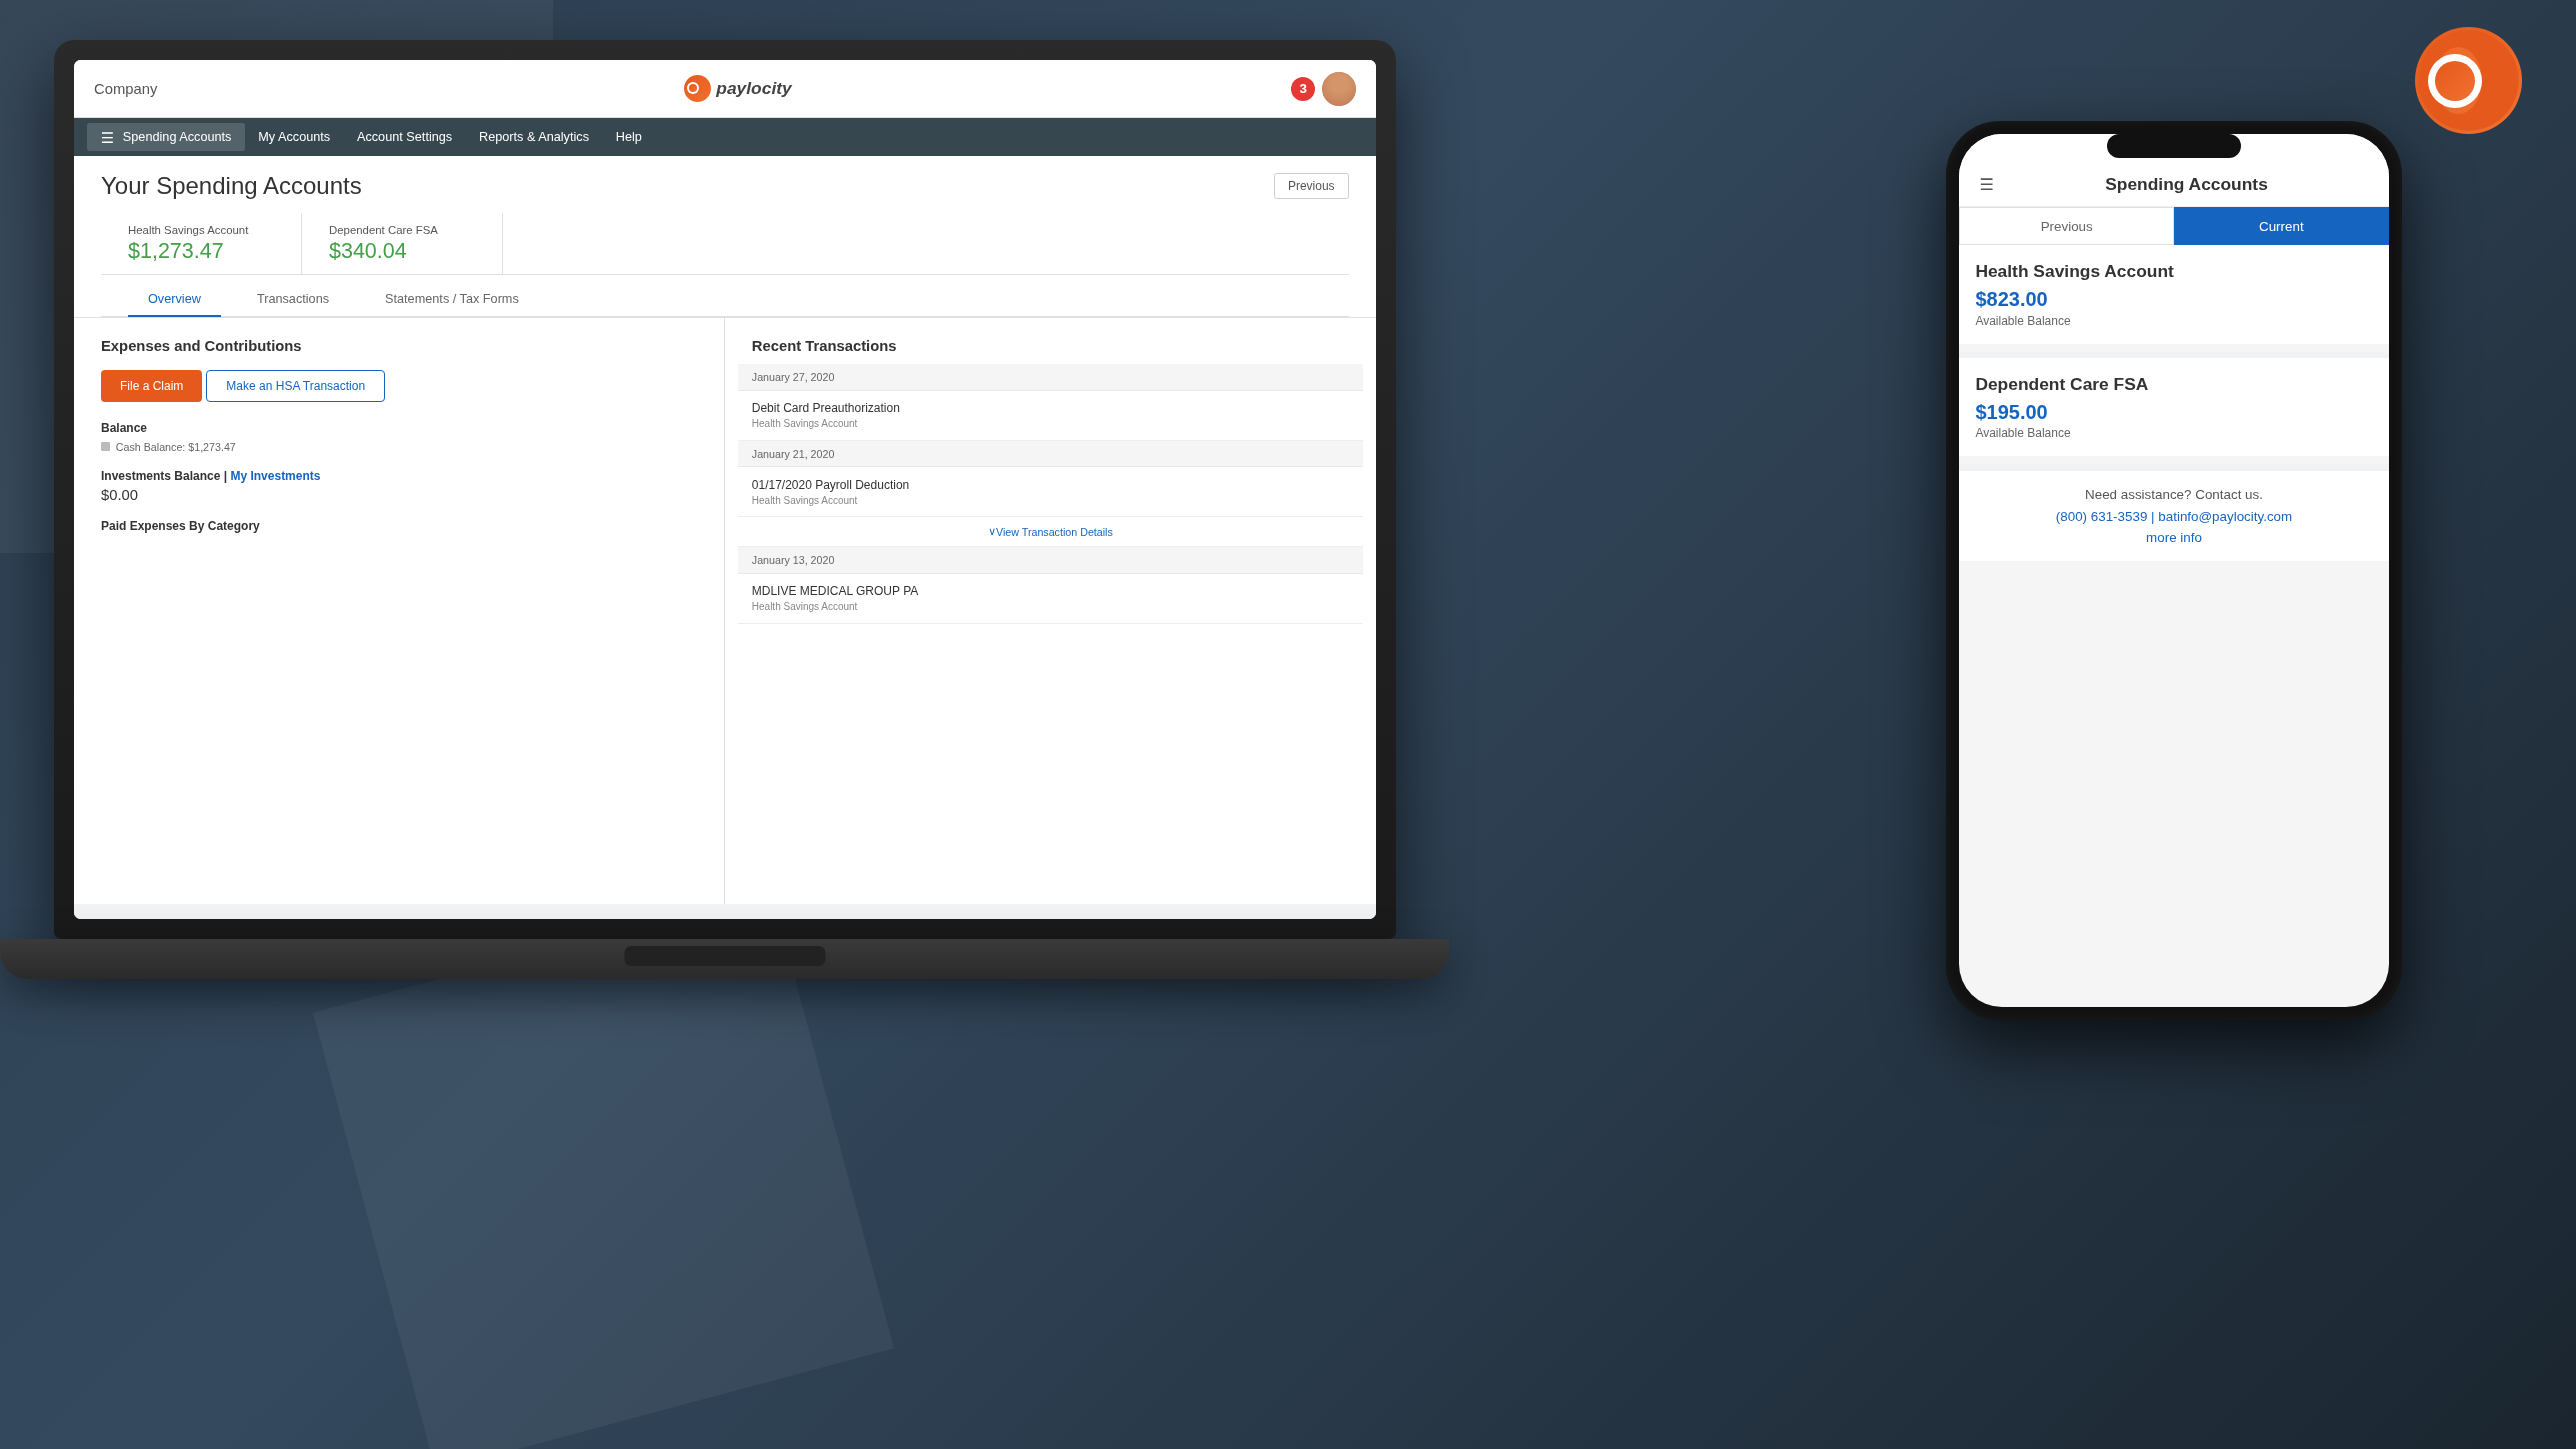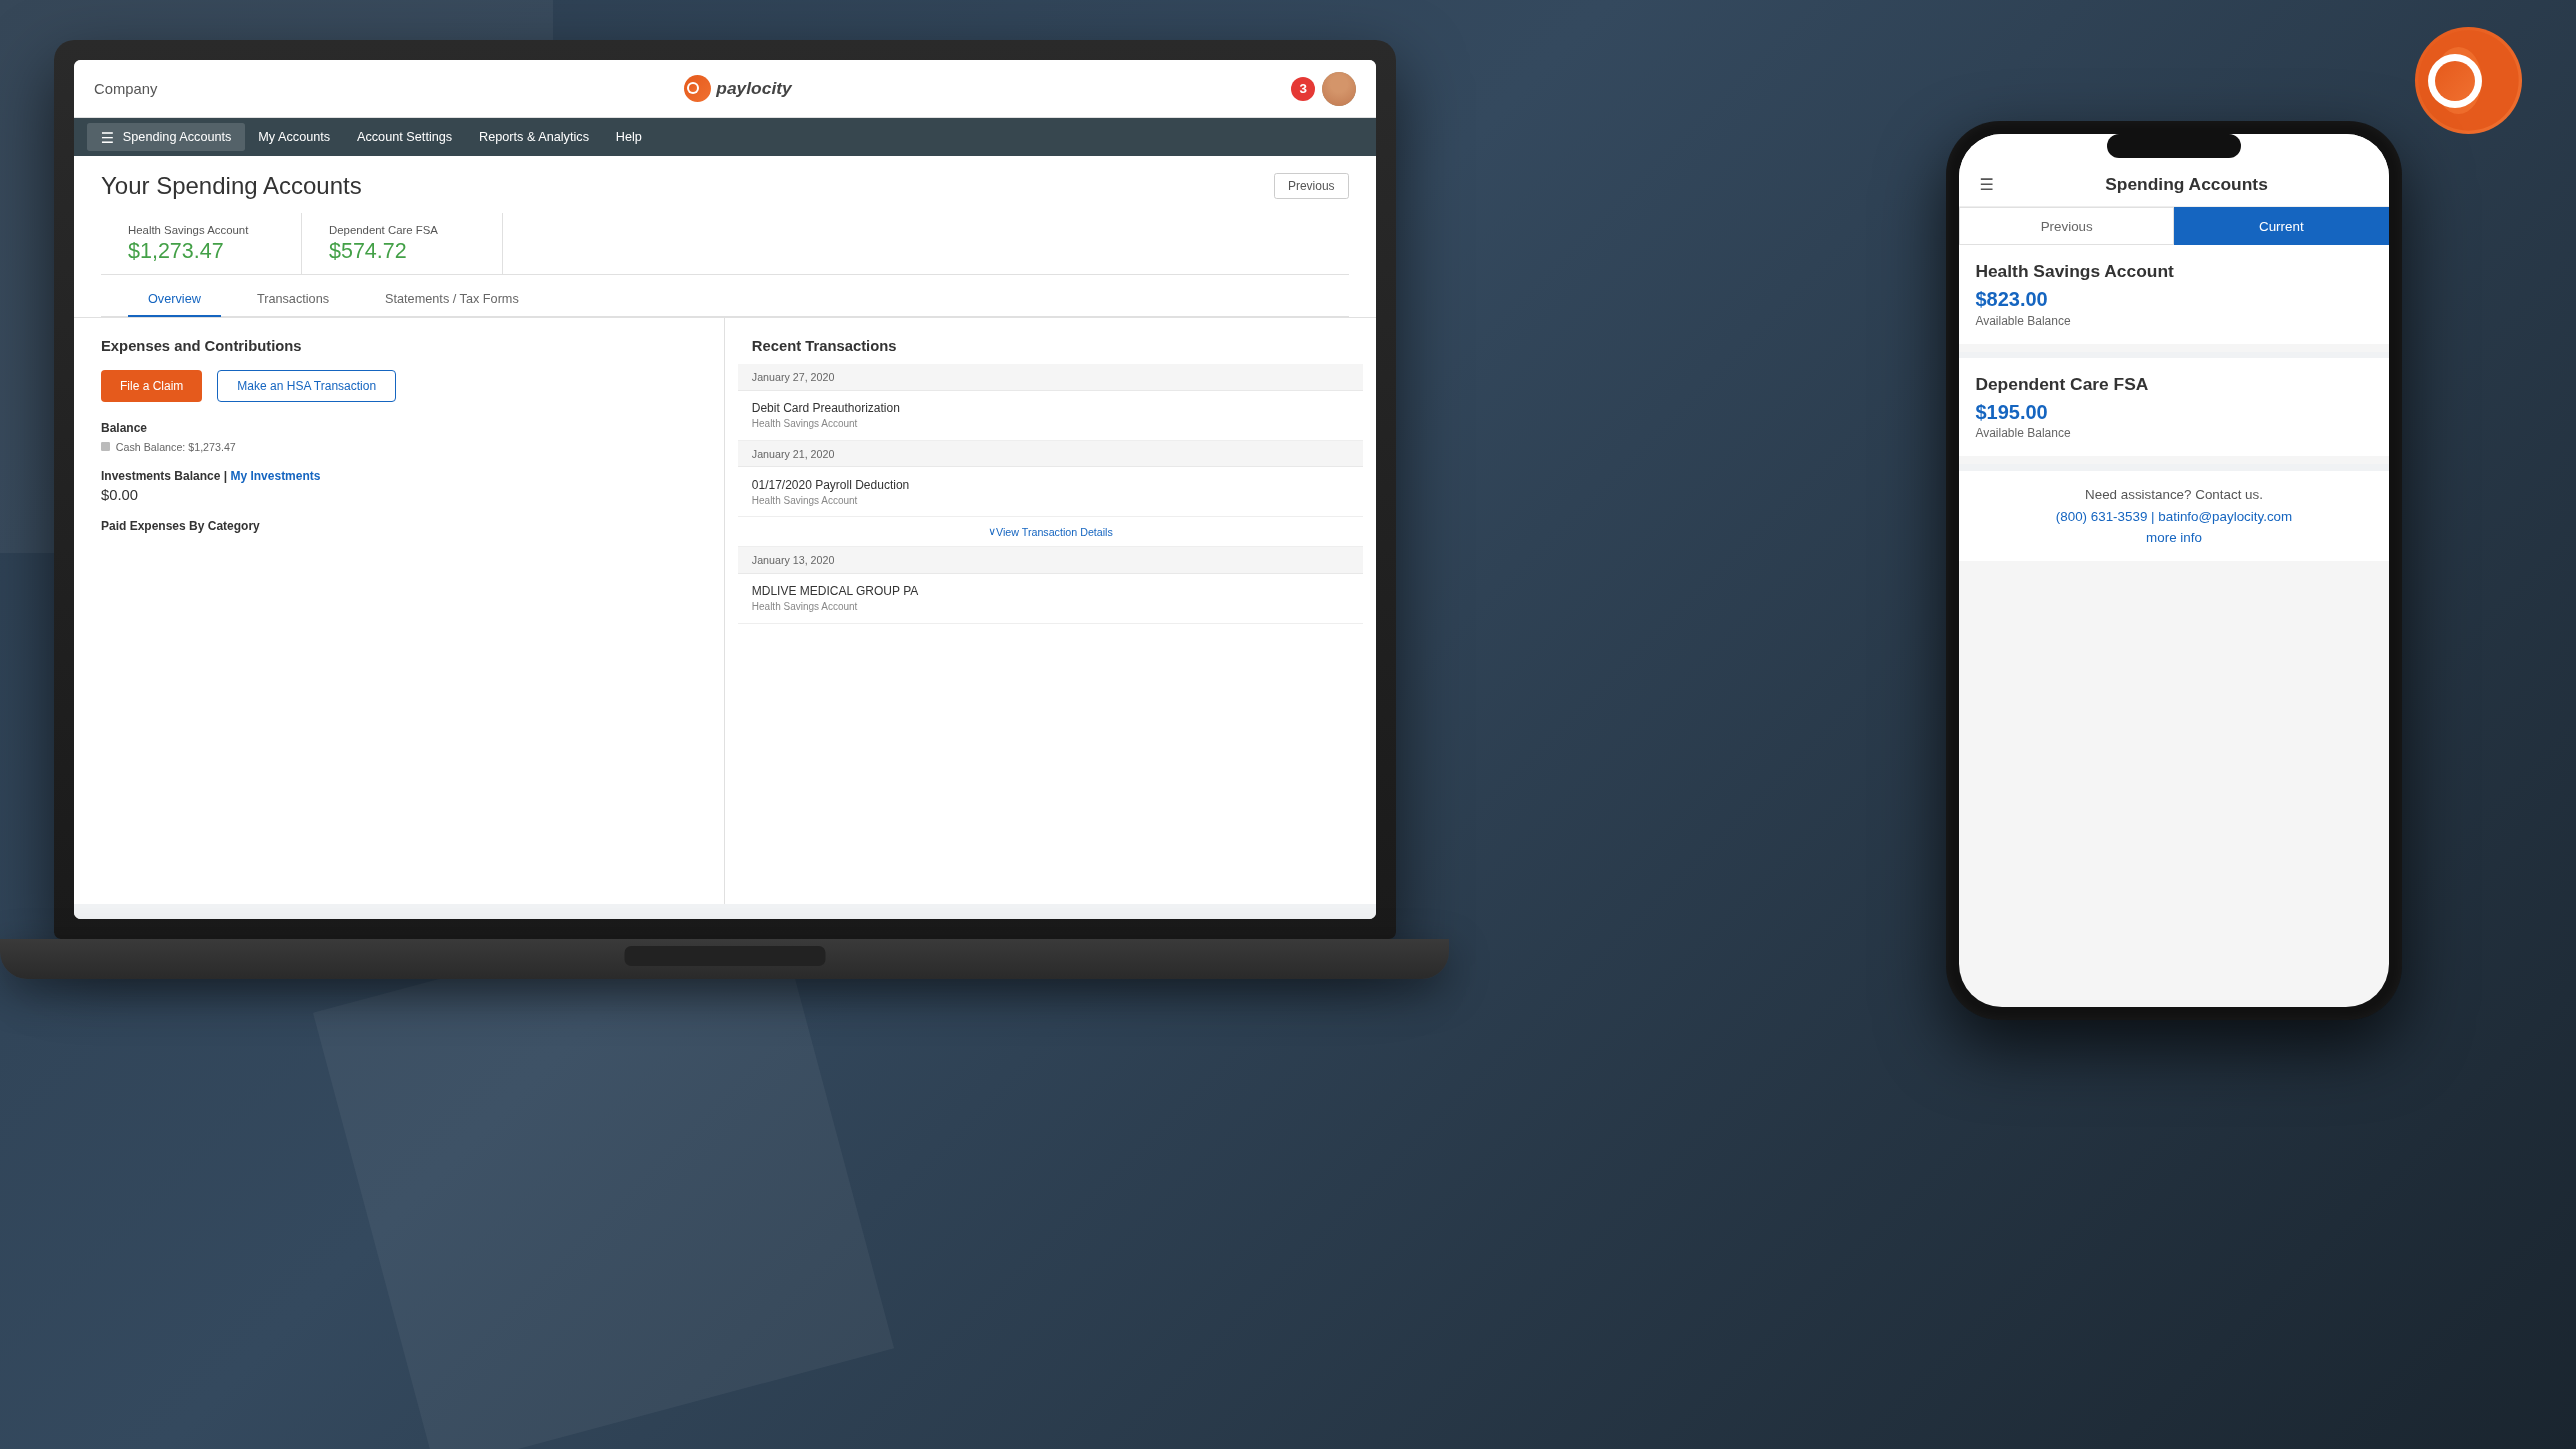--- a/index.html
+++ b/index.html
@@ -327,21 +327,21 @@
 
     .panel-title {
       font-size: 14.8px;
       font-weight: 600;
       color: #333;
       margin-bottom: 16px;
     }
 
     .btn-row {
       display: flex;
-      gap: 15px;
+      gap: 4px;
       margin-bottom: 19px;
     }
     .btn-primary {
       background: #e55a1c;
       color: white;
       border: none;
       padding: 9.4px 19px;
       border-radius: 4px;
       font-size: 12px;
       cursor: pointer;
@@ -649,21 +649,21 @@
             <button class="prev-btn">Previous</button>
           </div>
 
           <div class="account-cards">
             <div class="account-card">
               <div class="account-card-label">Health Savings Account</div>
               <div class="account-card-amount">$1,273.47</div>
             </div>
             <div class="account-card">
               <div class="account-card-label">Dependent Care FSA</div>
-              <div class="account-card-amount">$574.72</div>
+              <div class="account-card-amount">$340.04</div>
             </div>
           </div>
 
           <div class="sub-tabs">
             <div class="sub-tab active">Overview</div>
             <div class="sub-tab">Transactions</div>
             <div class="sub-tab">Statements / Tax Forms</div>
           </div>
         </div>
 

